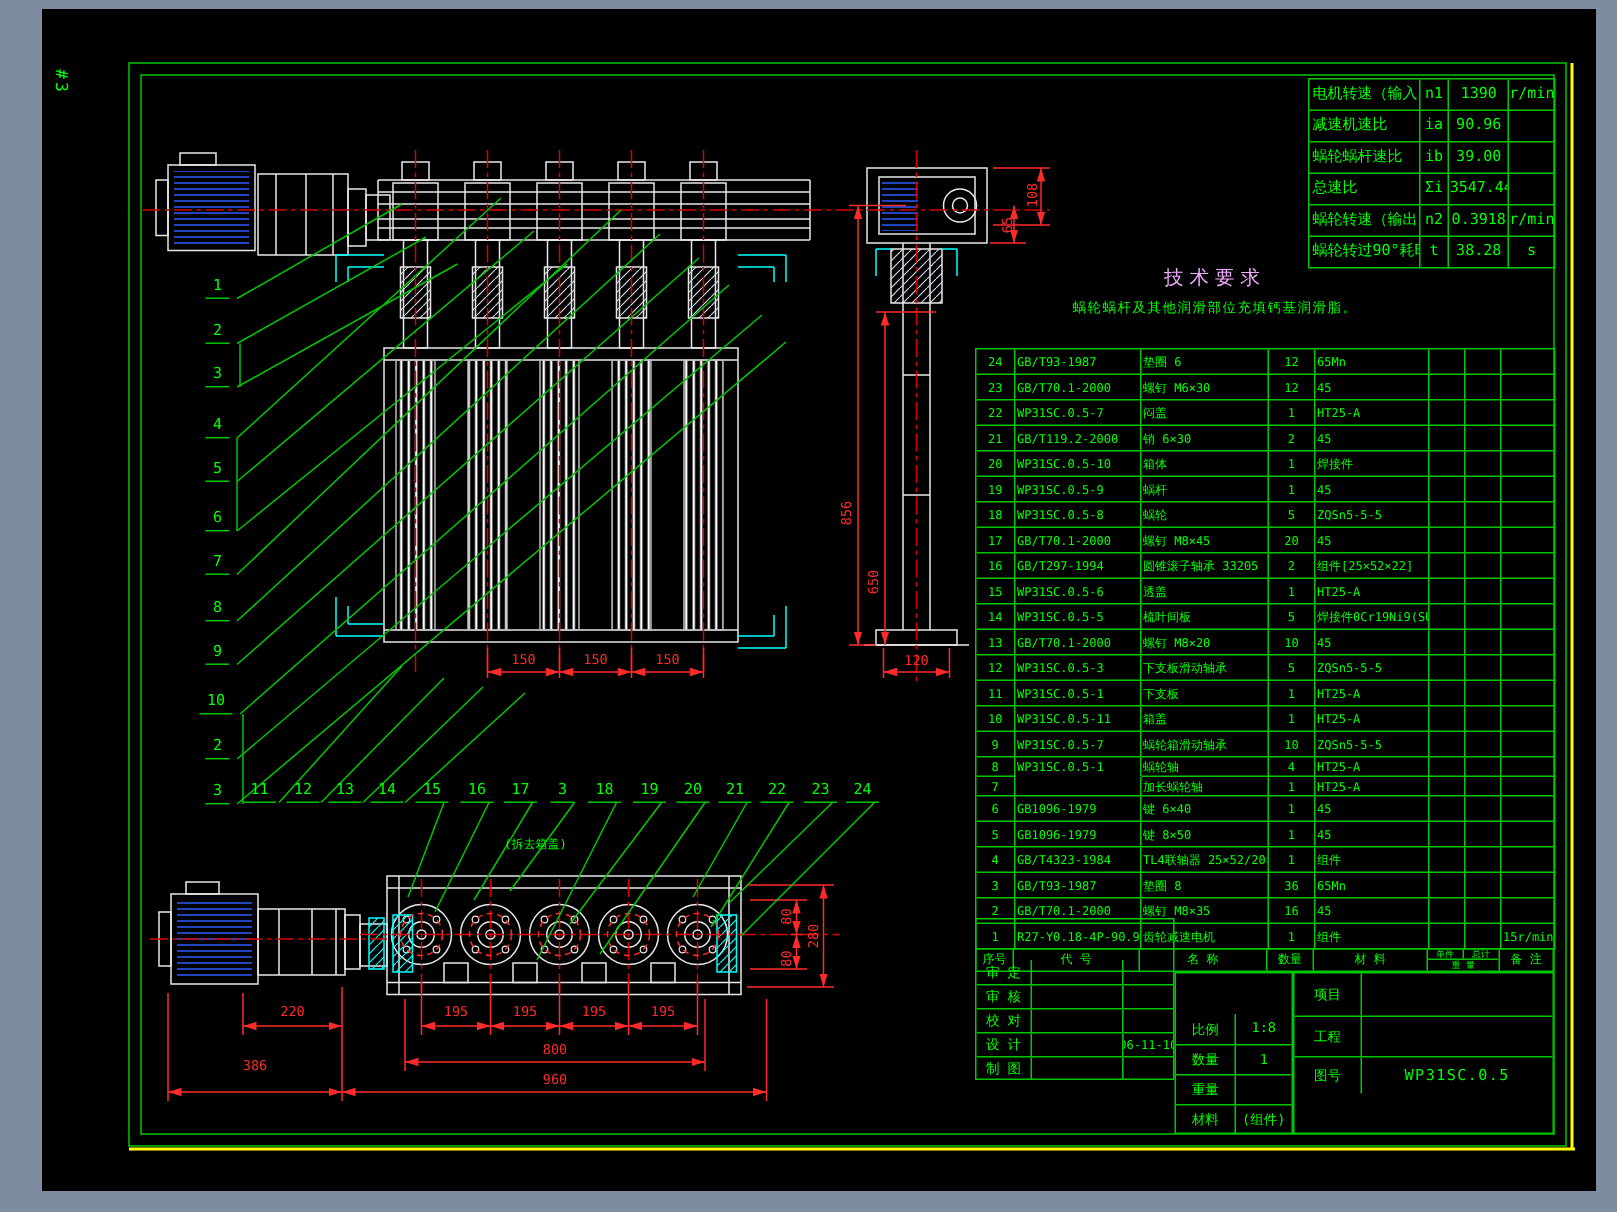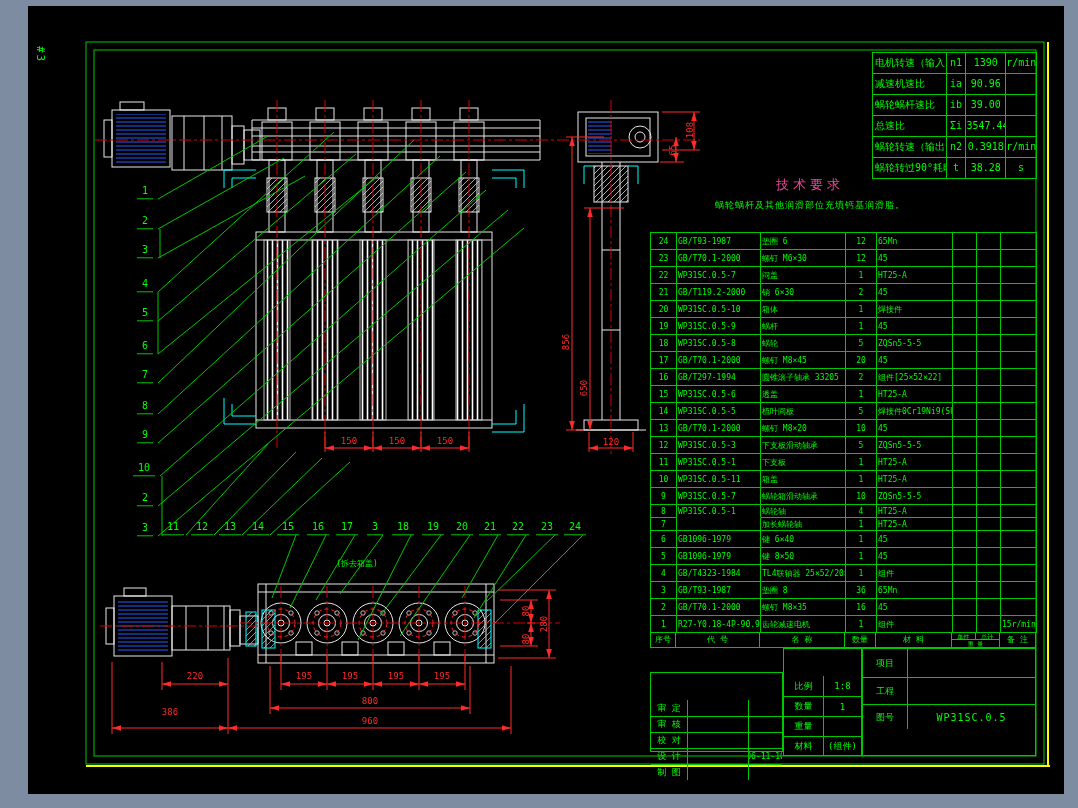--- a/index.html
+++ b/index.html
@@ -2,21 +2,21 @@
 <html><head>
 <meta charset="utf-8">
 <style>
   *{margin:0;padding:0;box-sizing:border-box}
   html,body{width:1078px;height:808px;overflow:hidden}
   body{position:relative;background:#7e8ca2;font-family:"DejaVu Sans Mono","Liberation Mono",monospace}
   #canvas{position:absolute;left:28px;top:6px;width:1036px;height:788px;background:#000;overflow:hidden}
   #world{position:absolute;left:-28px;top:-6px;width:1078px;height:808px}
   #cadsvg{position:absolute;left:0;top:0}
   .sheet-tag{position:absolute;left:34px;top:46px;color:#00ff00;font-size:11px;writing-mode:vertical-rl;letter-spacing:2px}
-  .tech-title{position:absolute;left:810px;top:176px;transform:translateX(-50%);color:#ec4899;font-size:13px;letter-spacing:4px;white-space:nowrap}
+  .tech-title{position:absolute;left:810px;top:176px;transform:translateX(-50%);color:#f0abfc;font-size:13px;letter-spacing:4px;white-space:nowrap}
   .tech-line{position:absolute;left:810px;top:199px;transform:translateX(-50%);color:#00ff00;font-size:9px;letter-spacing:1px;white-space:nowrap}
   .note{position:absolute;transform:translate(-50%,-50%);color:#00ff00;font-size:8px;white-space:nowrap}
   
   .bal{position:absolute;transform:translate(-50%,-55%);color:#00ff00;font-size:10px;line-height:1;padding:1px 5px 2px;border-bottom:1px solid #00c800;white-space:nowrap}
   .dim{position:absolute;transform:translate(-50%,-50%);color:#ff2a2a;font-size:9px;line-height:1;white-space:nowrap}
   .dim.rot{transform:translate(-50%,-50%) rotate(-90deg)}
   
   .param{position:absolute;left:872px;top:52px;width:165px;border-top:1px solid #00c800;border-left:1px solid #00c800;color:#00ff00;font-size:10px}
   .prow{display:flex;height:21px;line-height:20px}
   .prow span{border-right:1px solid #00c800;border-bottom:1px solid #00c800;overflow:hidden;white-space:nowrap}
@@ -39,21 +39,21 @@
   .bh-w .wtop span{width:50%;line-height:7px}
   .bh-w .wtop span:first-child{border-right:1px solid #00c800}
   .bh-w .wbot{height:7px;line-height:7px}
   .bh-rem{width:35px}
   
   .tb{position:absolute;color:#00ff00;font-size:9px;border:1px solid #00c800}
   .tb .row{display:flex;border-top:1px solid #00c800}
   .tb .row:first-child{border-top:none}
   .tb .cell{border-left:1px solid #00c800;overflow:hidden;white-space:nowrap;display:flex;align-items:center;justify-content:center}
   .tb .cell:first-child{border-left:none}
-  #signblock{left:650px;top:672px;width:133px;height:80px}
+  #signblock{left:650px;top:612px;width:133px;height:108px}
   #signblock .empty{height:27px}
   #signblock .srow{height:16px}
   #signblock .sl{width:36px}.#x{}
   #signblock .sm{width:61px}
   #signblock .sd{width:34px;font-size:8px}
   #infoblock{left:783px;top:648px;width:79px;height:108px}
   #infoblock .empty{height:27px}
   #infoblock .irow{height:20px}
   #infoblock .il{width:39px}
   #infoblock .iv{width:38px}

